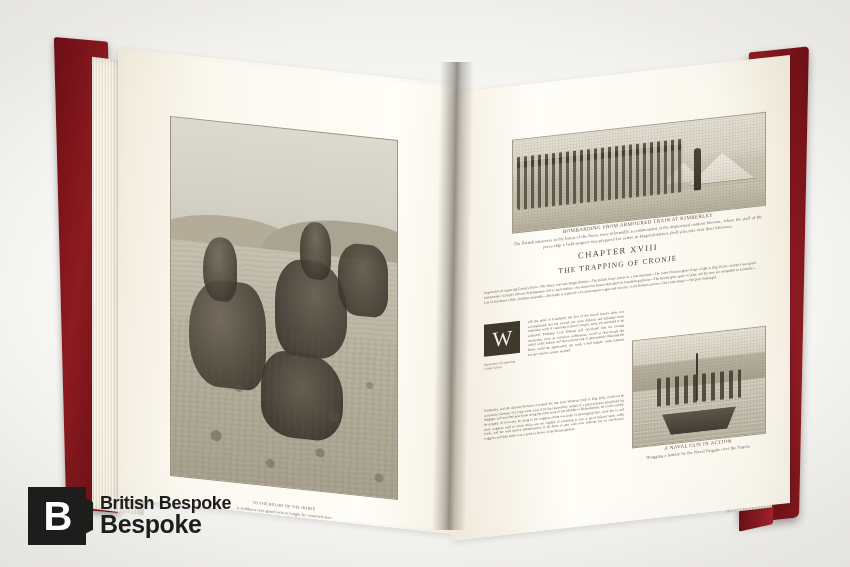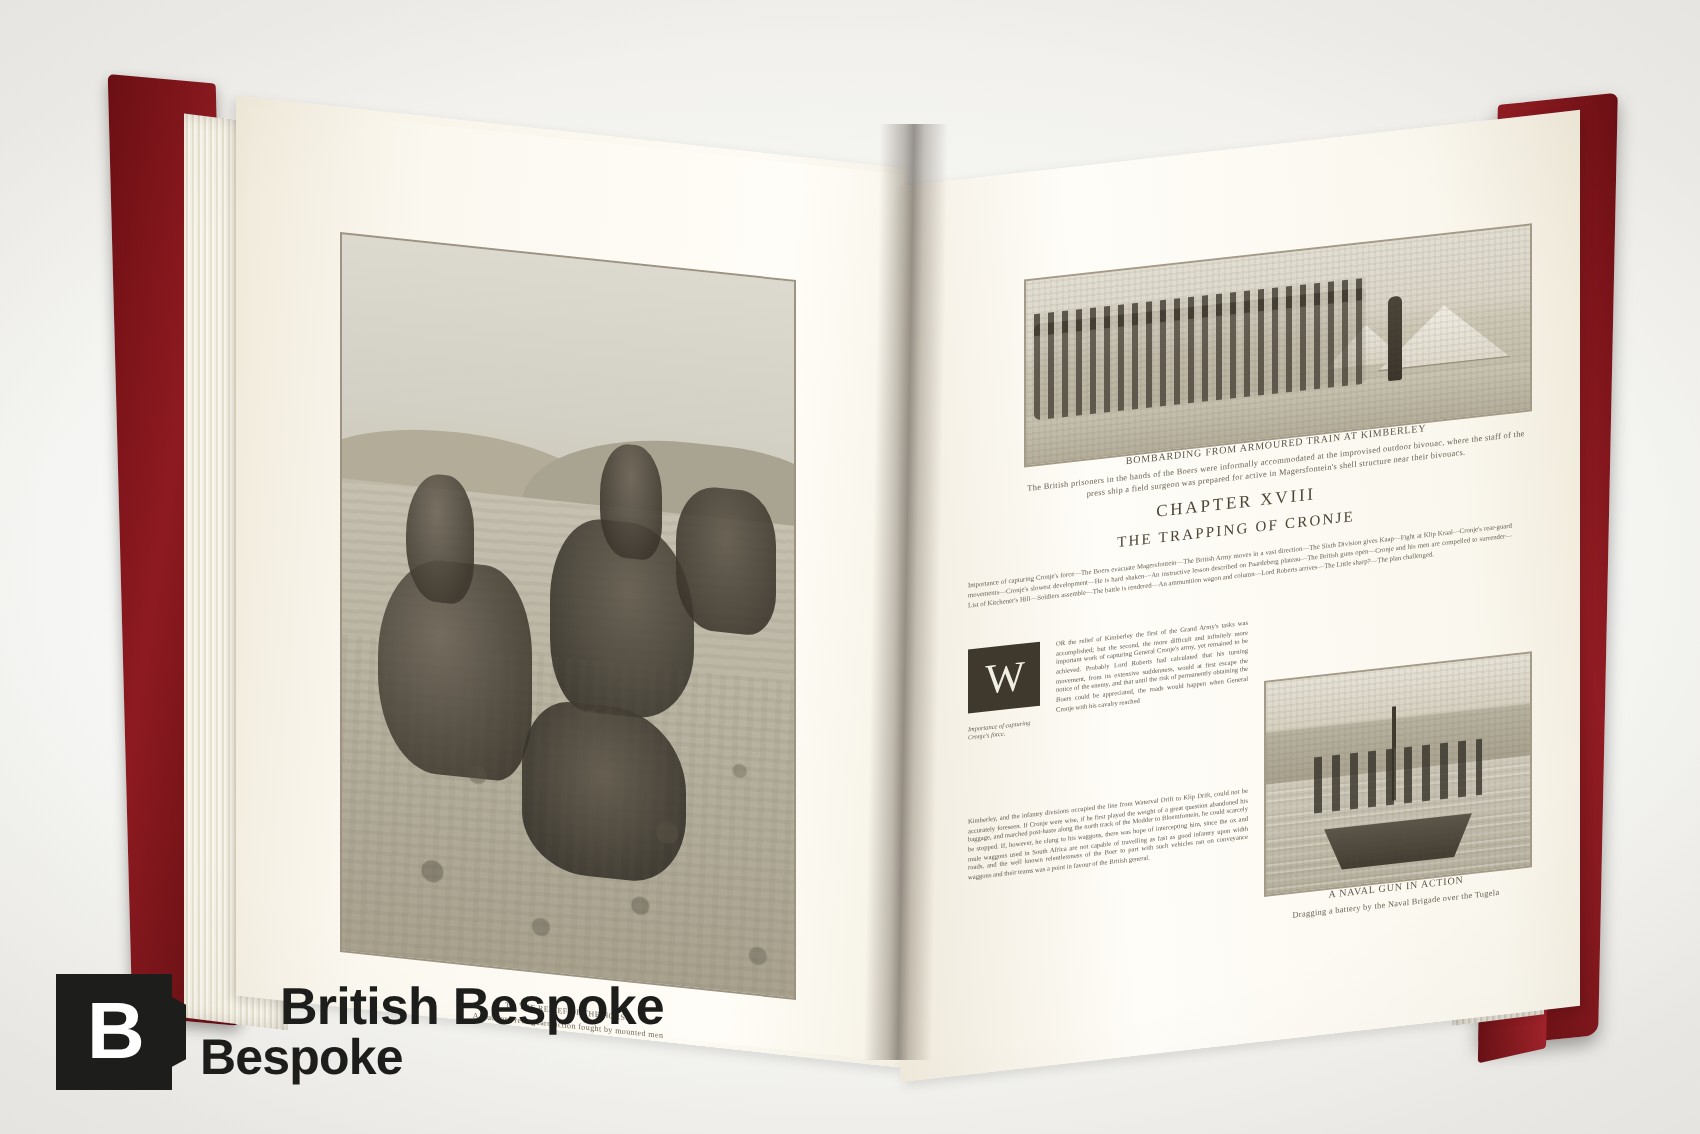--- a/index.html
+++ b/index.html
@@ -471,21 +471,21 @@
     width: 10px;
     height: 38px;
     background: #1d1d1b;
     clip-path: polygon(0 0, 100% 14%, 100% 86%, 0 100%);
   }
   .logo-text {
     font-family: "Liberation Sans", sans-serif;
     color: #1d1d1b;
     line-height: 1.02;
   }
-  .logo-text .l1 { font-size: 26px; font-weight: bold; letter-spacing: -0.4px; margin-left: 40px; }
+  .logo-text .l1 { font-size: 18px; font-weight: bold; letter-spacing: -0.4px; }
   .logo-text .l2 { font-size: 25px; font-weight: bold; letter-spacing: -0.4px; }
 </style>
 </head>
 <body>
 
 <div id="stage">
 
   <div class="backdrop"></div>
 
   <div class="book">

